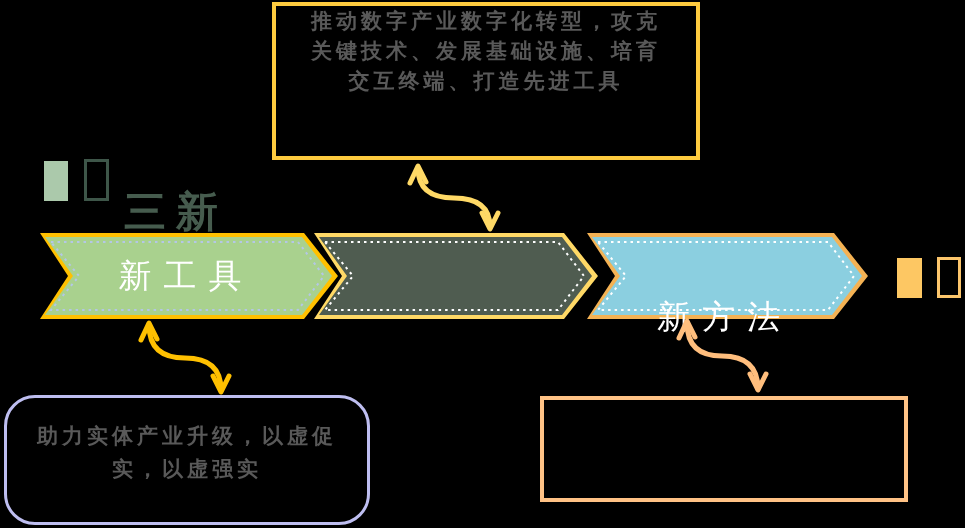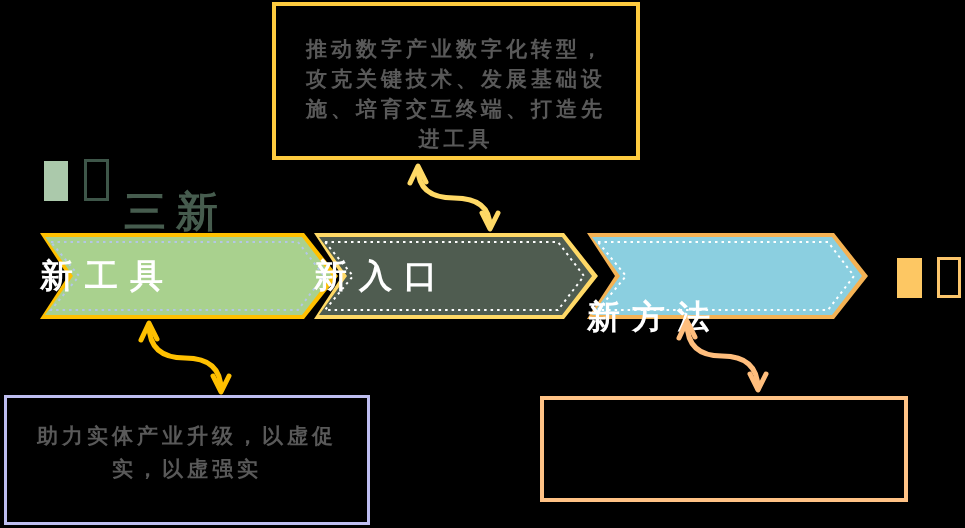--- a/index.html
+++ b/index.html
@@ -15,31 +15,31 @@
   .title-sq-filled{left:44px;top:161px;width:24px;height:40px;}
   .title-sq-outline{left:84px;top:159px;width:25px;height:42px;border:3px solid;}
   .diagram-title{
     left:124px;top:150px;
     font-size:42px;font-weight:bold;letter-spacing:10px;line-height:52px;
     white-space:nowrap;
   }
 
   
   .callout{border-style:solid;border-width:4px;text-align:center;font-weight:bold;}
-  .callout-top{left:272px;top:2px;width:368px;height:158px;padding:28px 26px 0;
+  .callout-top{left:272px;top:2px;width:428px;height:158px;padding:0 26px 0;
     font-size:21px;line-height:30px;letter-spacing:4px;}
   .callout-bl{left:4px;top:395px;width:366px;height:130px;border-width:3px;padding:22px 24px 0;
     font-size:21px;line-height:33px;letter-spacing:4px;}
   .callout-br{left:540px;top:396px;width:368px;height:106px;border-width:4px;}
 
   
   .banner-svg{display:block;}
   .banner-label{
-    top:233px;height:86px;line-height:86px;text-align:left;
-    font-size:33px;font-weight:bold;letter-spacing:12px;
+    top:233px;height:86px;line-height:86px;text-align:center;
+    font-size:33px;font-weight:normal;letter-spacing:12px;
     pointer-events:none;white-space:nowrap;
   }
   .lbl-1{left:40px;width:292px;}
   .lbl-2{left:314px;width:278px;}
   .lbl-3{left:587px;width:275px;}
   .bnr-1{left:40px;top:233px;}
   .bnr-2{left:314px;top:233px;}
   .bnr-3{left:587px;top:233px;}
   .banner-dashline{fill:none;stroke-width:2;stroke-dasharray:2.5 4;}
 
@@ -71,21 +71,20 @@
     <polygon points="5,4 262,4 292,43 262,82 5,82 33,43" style="fill: rgb(169, 209, 142);"></polygon>
     <polygon class="banner-dashline" points="11,9 258,9 284,43 258,77 11,77 39,43" style="stroke: rgb(180, 199, 231);"></polygon>
   </svg>
   <div class="abs banner-label lbl-1" style="color: rgb(255, 255, 255);">新工具</div>
 
   <svg class="abs banner-svg bnr-2" width="284" height="86" viewBox="0 0 284 86">
     <polygon points="0,0 250,0 284,43 250,86 0,86 28,43" style="fill: rgb(255, 217, 102);"></polygon>
     <polygon points="5,4 248,4 278,43 248,82 5,82 33,43" style="fill: rgb(79, 92, 80);"></polygon>
     <polygon class="banner-dashline" points="11,9 244,9 270,43 244,77 11,77 39,43" style="stroke: rgb(255, 255, 255);"></polygon>
   </svg>
-  <div class="abs banner-label lbl-2" style="color: rgb(255, 255, 255);">新入口</div>
 
   <svg class="abs banner-svg bnr-3" width="281" height="86" viewBox="0 0 281 86">
     <polygon points="0,0 247,0 281,43 247,86 0,86 28,43" style="fill: rgb(244, 178, 84);"></polygon>
     <polygon points="5,4 245,4 275,43 245,82 5,82 33,43" style="fill: rgb(139, 207, 224);"></polygon>
     <polygon class="banner-dashline" points="11,9 241,9 267,43 241,77 11,77 39,43" style="stroke: rgb(255, 255, 255);"></polygon>
   </svg>
   <div class="abs banner-label lbl-3" style="color: rgb(255, 255, 255); margin-top: 41px;">新方法</div>
 
   <svg class="abs arrow-layer" width="965" height="528" viewBox="0 0 965 528">
     <g style="stroke: rgb(255, 217, 102);">
@@ -98,21 +97,21 @@
       <path d="M 149,325 Q 149,358 185,358 Q 221,358 221,390"></path>
       <polyline points="213,376 221,392 229,376"></polyline>
     </g>
     <g style="stroke: rgb(255, 190, 125);">
       <polyline points="679,338 687,321 695,337"></polyline>
       <path d="M 687,323 Q 687,356 722,356 Q 758,356 758,389"></path>
       <polyline points="750,374 758,390 766,374"></polyline>
     </g>
   </svg>
 
-  <div class="abs callout callout-bl" style="border-color: rgb(190, 190, 240); color: rgb(89, 89, 89);">
+  <div class="abs callout callout-bl" style="border-color: rgb(190, 190, 240); color: rgb(89, 89, 89); border-radius: 31px;">
     <span>助力实体产业升级，以虚促实，以虚强实</span>
   </div>
 
   <div class="abs callout callout-br" style="border-color: rgb(255, 194, 133);">
     <span></span>
   </div>
 
   <div class="abs right-sq-filled" style="background: rgb(253, 199, 99);"></div>
   <div class="abs right-sq-outline" style="border-color: rgb(251, 197, 107);"></div>
 

